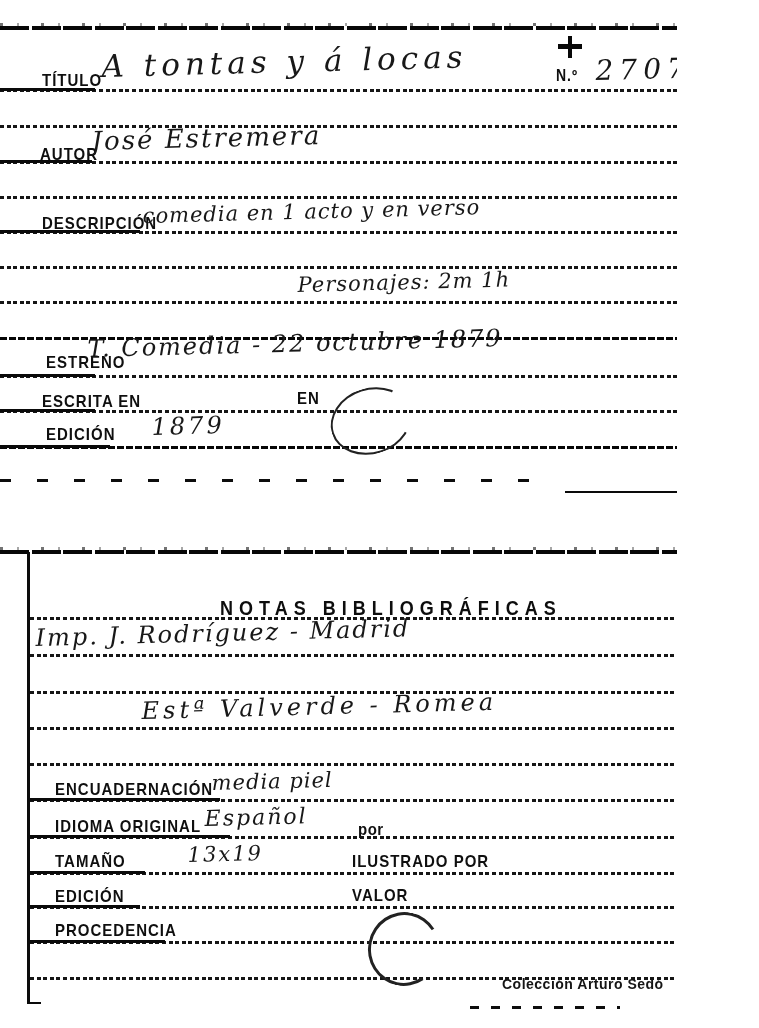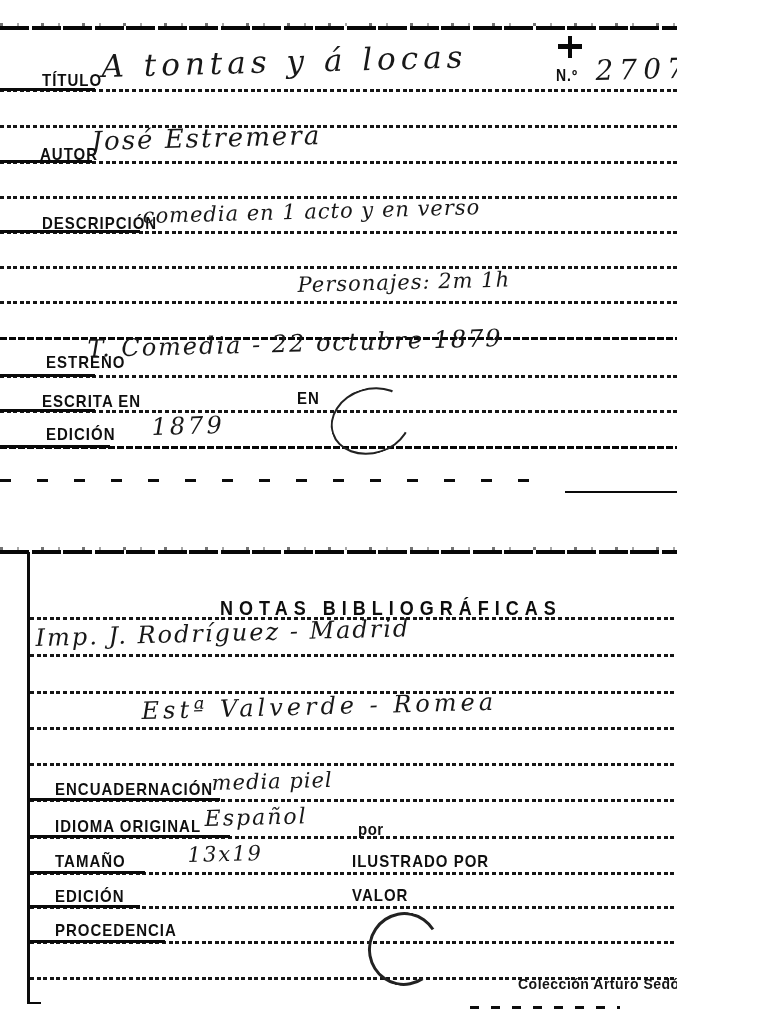--- a/index.html
+++ b/index.html
@@ -130,17 +130,17 @@
   <div class="lbl" style="left:358px;top:819px;letter-spacing:.5px;">por</div>
   <div class="lbl" style="left:352px;top:851px;">ILUSTRADO POR</div>
   <div class="lbl" style="left:352px;top:885px;">VALOR</div>
 
   <div class="hw" style="left:212px;top:771px;font-size:21px;letter-spacing:1px;">media piel</div>
   <div class="hw" style="left:205px;top:806px;font-size:22px;letter-spacing:2px;">Español</div>
   <div class="hw" style="left:188px;top:843px;font-size:21px;letter-spacing:2px;">13x19</div>
 
   <div class="stamp" style="left:368px;top:912px;width:66px;height:68px;transform:rotate(12deg);"></div>
 
-  <div class="credit" style="left:518px;top:976px;">Colección Arturo Sedó</div>
+  <div class="credit" style="left:502px;top:976px;">Colección Arturo Sedó</div>
 
   <div class="dashes short" style="left:470px;top:1006px;width:150px;"></div>
 
 </div>
 
 </body></html>

